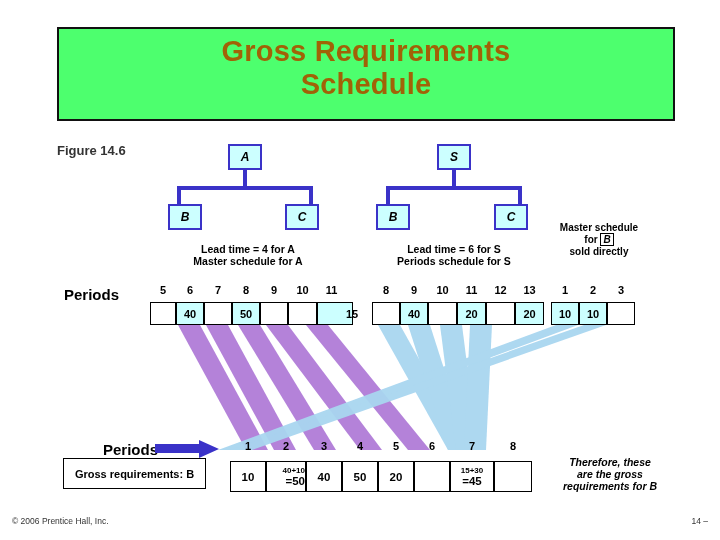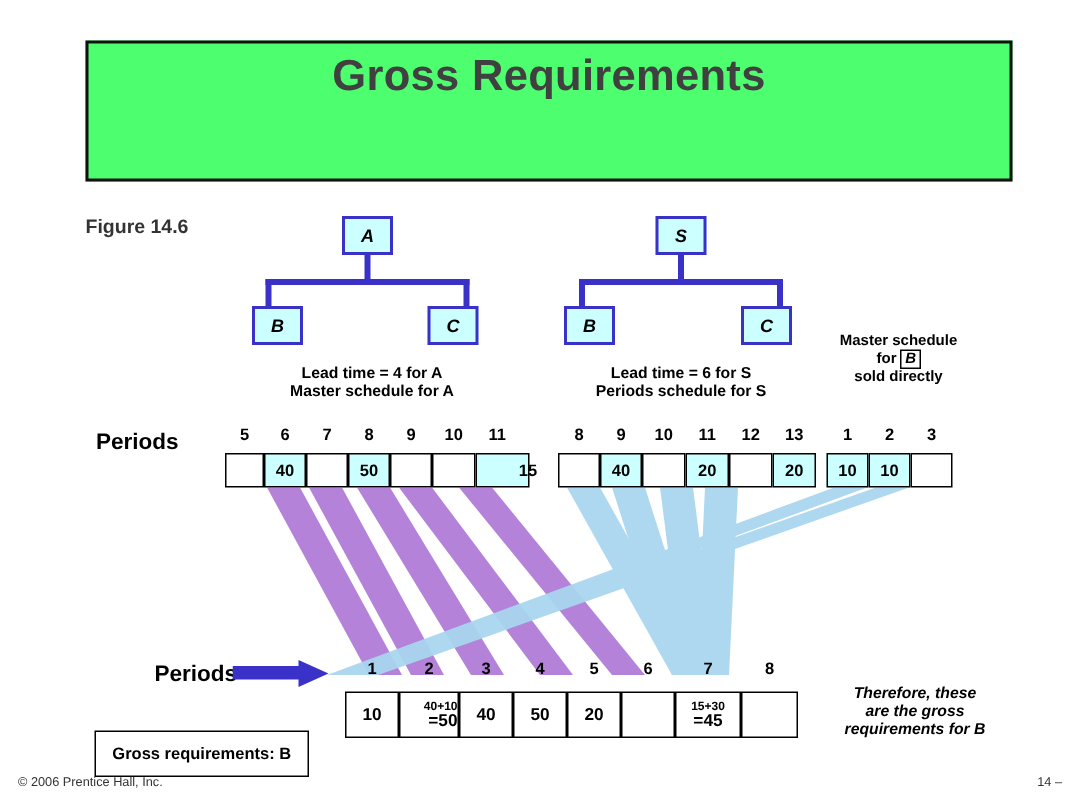--- a/index.html
+++ b/index.html
@@ -10,21 +10,21 @@
   }
   .root{position:absolute;left:0;top:0;width:720px;height:540px;}
 
   
   .title-banner{
     position:absolute;left:57px;top:27px;width:618px;height:94px;
     background:#4dff6e;border:2px solid #111111;box-sizing:border-box;
   }
   .title-text{
     position:absolute;left:0;top:6px;width:100%;
-    text-align:center;color:#404040;
+    text-align:center;color:#a16207;
     font-size:29px;font-weight:bold;line-height:33px;
     letter-spacing:0.2px;
   }
 
   
   .figure-label{
     position:absolute;left:57px;top:143px;
     font-size:13px;font-weight:bold;color:#333333;
   }
 
@@ -95,20 +95,21 @@
   svg.flow{position:absolute;left:0;top:0;width:720px;height:540px;pointer-events:none;}
 </style>
 </head>
 <body>
 
 <div class="root">
 
   <div class="title-banner">
     <div class="title-text">
       <span>Gross Requirements</span><br>
+      <span>Schedule</span>
     </div>
   </div>
 
   <div class="figure-label">Figure 14.6</div>
 
   <svg class="flow">
 
     <g fill="#b07cd8" opacity="0.95">
       <polygon points="178,325 200,325 268,450 246,450"></polygon>
       <polygon points="206,325 228,325 296,450 274,450"></polygon>
@@ -216,21 +217,21 @@
     <div class="cell hdr" style="width:36px;height:18px;">1</div>
     <div class="cell hdr" style="width:40px;height:18px;">2</div>
     <div class="cell hdr" style="width:36px;height:18px;">3</div>
     <div class="cell hdr" style="width:36px;height:18px;">4</div>
     <div class="cell hdr" style="width:36px;height:18px;">5</div>
     <div class="cell hdr" style="width:36px;height:18px;">6</div>
     <div class="cell hdr" style="width:44px;height:18px;">7</div>
     <div class="cell hdr" style="width:38px;height:18px;">8</div>
   </div>
 
-  <div class="botlabelbox" style="left:63px;top:487px;width:143px;height:31px;">Gross requirements: B</div>
+  <div class="botlabelbox" style="left:63px;top:458px;width:143px;height:31px;">Gross requirements: B</div>
 
   <div class="gridrow" style="left:230px;top:461px;">
     <div class="cell" style="width:36px;height:31px;">
       <span class="eq">10</span>
     </div>
     <div class="cell" style="width:40px;height:31px;flex-direction:column;align-items:flex-end;">
       <span class="sup">40+10</span>
       <span class="eq">=50</span>
     </div>
     <div class="cell" style="width:36px;height:31px;">

